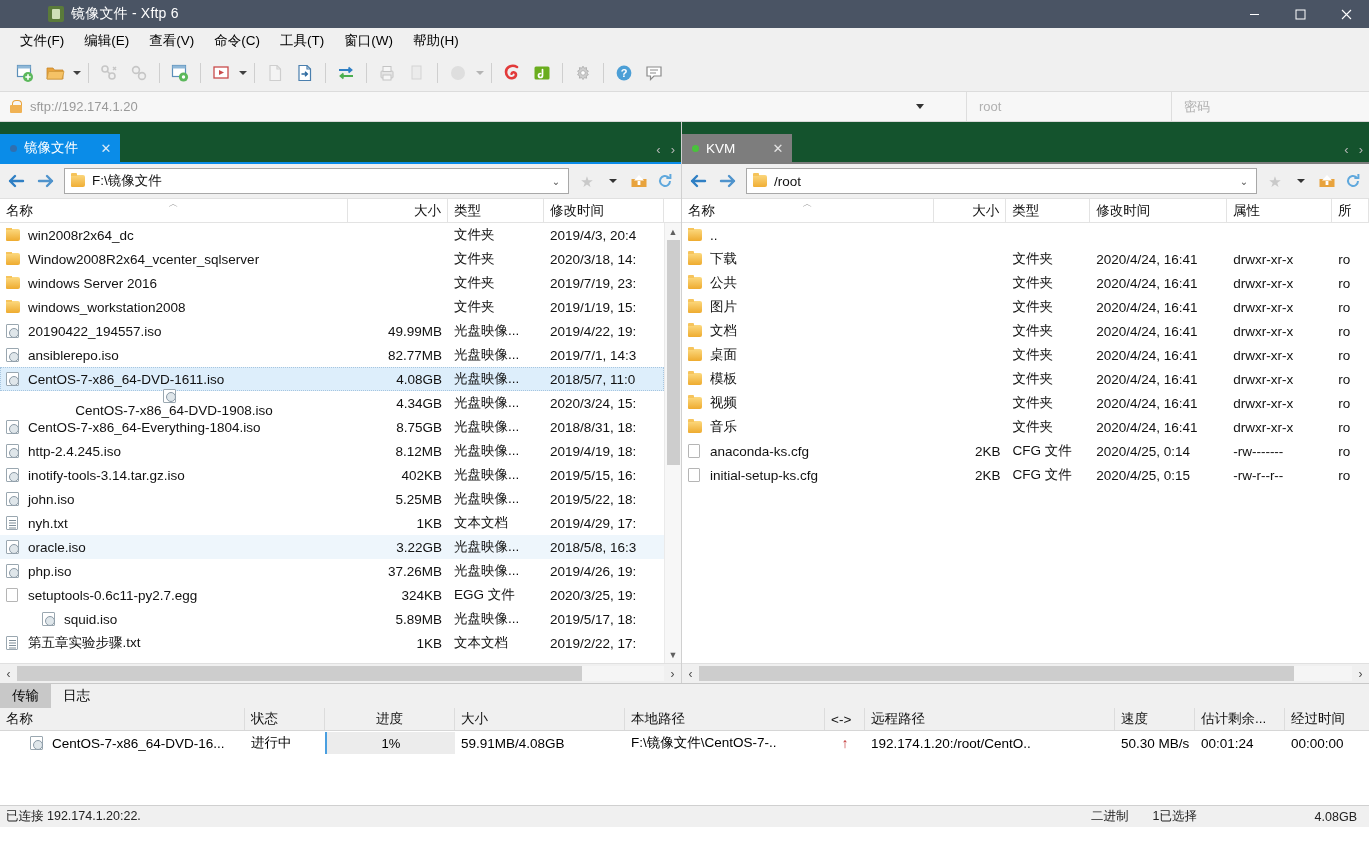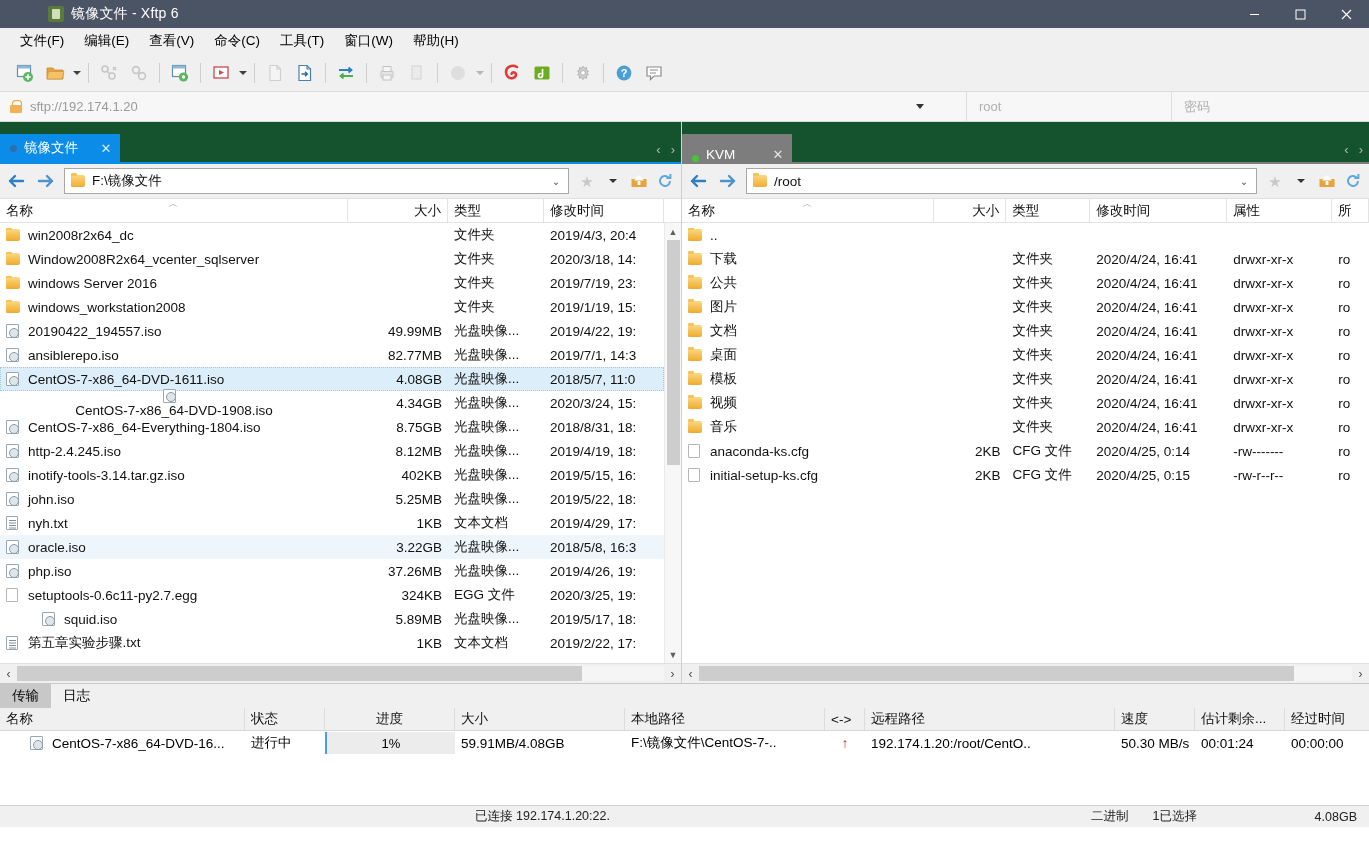--- a/index.html
+++ b/index.html
@@ -196,21 +196,21 @@
   .tab {
     height: 28px;
     display: flex;
     align-items: center;
     padding: 0 8px 0 10px;
     font-size: 13.5px;
     color: #fff;
     background: #0a8ce8;
     min-width: 120px;
   }
-  .tab.inactive { background: #7d7d7d; min-width: 110px; align-items: flex-end; }
+  .tab.inactive { background: #7d7d7d; min-width: 110px; }
   .tab-dot {
     width: 7px; height: 7px; border-radius: 50%;
     background: #2f6fb0;
     margin-right: 7px;
     flex: none;
   }
   .tab.inactive .tab-dot { background: #49c23c; }
   .tab-label { flex: 1; white-space: nowrap; }
   .tab-close {
     margin-left: 12px;
@@ -502,21 +502,21 @@
   .statusbar {
     height: 22px;
     background: #f0f0f0;
     display: flex;
     align-items: center;
     border-top: 1px solid #d0d0d0;
     font-size: 12.5px;
     color: #222;
     overflow: hidden;
   }
-  .sb-left { padding-left: 6px; flex: 1; text-align: center; }
+  .sb-left { padding-left: 6px; flex: 1; }
   .sb-cell { padding: 0 12px; white-space: nowrap; }
 </style>
 </head>
 <body>
 
 <div class="titlebar">
   <div class="title-icon"></div>
   <div class="title-text">镜像文件 - Xftp 6</div>
   <div class="win-controls">
     <div class="win-btn">

